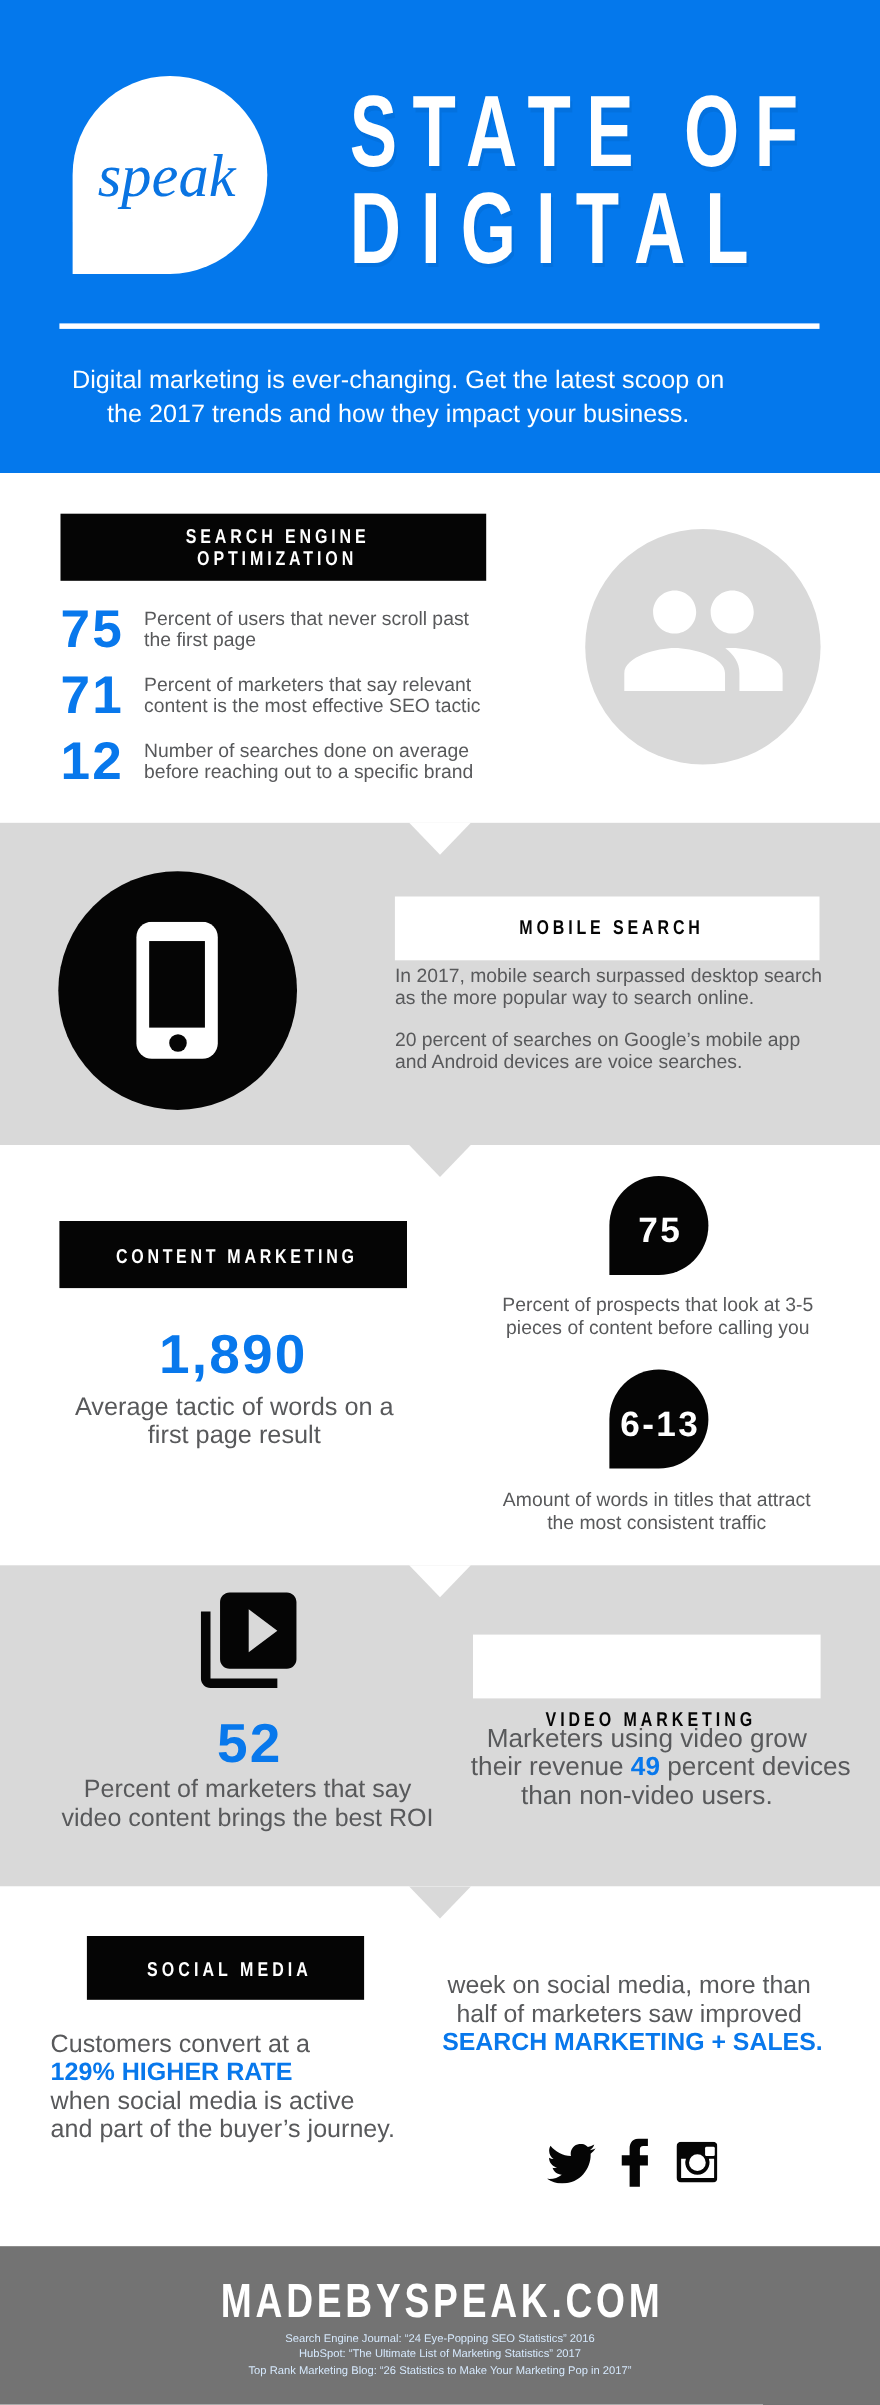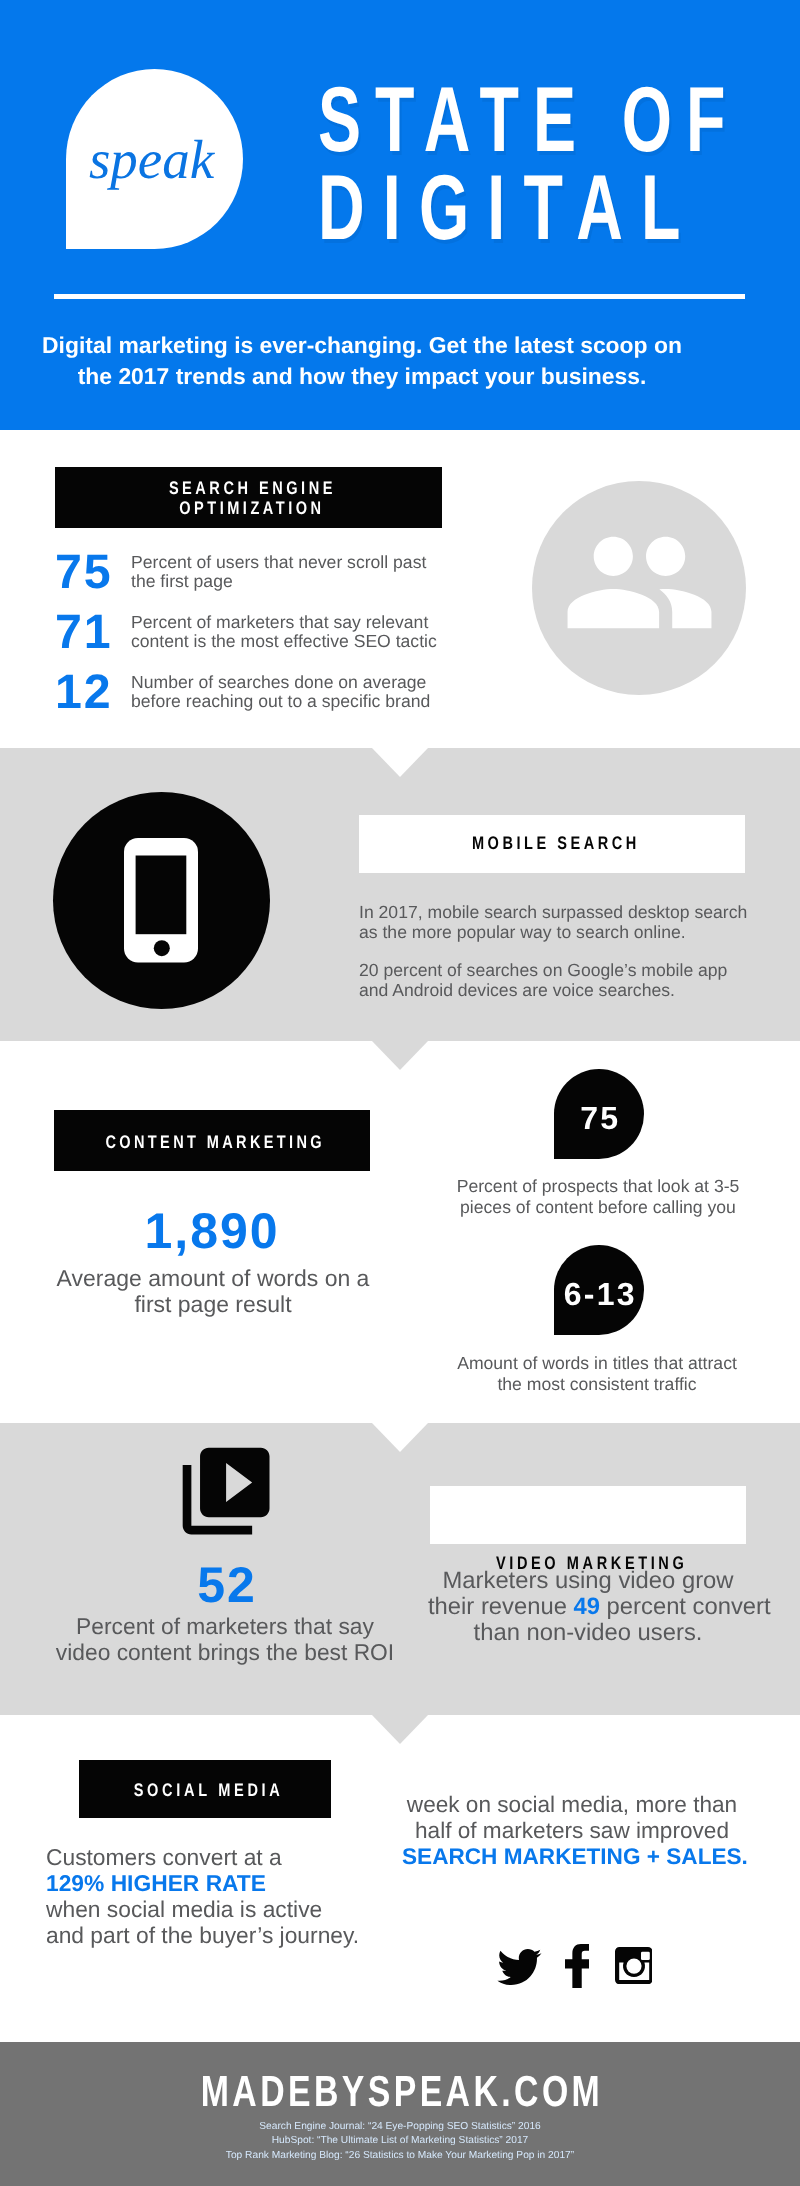--- a/index.html
+++ b/index.html
@@ -25,21 +25,21 @@
     font-family:"Liberation Serif", serif; font-style:italic; font-weight:400;
     font-size:55px; line-height:1; color:#0A74E2; letter-spacing:0px; }
   #title { position:absolute; left:318px; top:0px; width:460px; }
   #title .tl { font-weight:700; font-size:92.2px; line-height:1; color:#fff;
      text-shadow:3px 4px 0px rgba(0,0,0,0.055); white-space:nowrap;
      transform:scaleX(0.70); transform-origin:left top; position:absolute; left:0; }
   #title .tl1 { letter-spacing:20px; top:74px; }
   #title .tl2 { letter-spacing:26px; top:162px; }
   #divider { position:absolute; left:54px; top:294px; width:691px; height:5px; background:#fff; }
   #subtitle { position:absolute; left:0; top:330px; width:724px; text-align:center;
-     color:#fff; font-size:22.9px; line-height:31px; font-weight:700; }
+     color:#fff; font-size:22.9px; line-height:31px; font-weight:400; }
   .blackbar { position:absolute; background:#050505; }
   .whitebar { position:absolute; background:#FFFFFF; }
   .barlabel { position:absolute; left:0; width:100%; text-align:center;
      font-weight:700; color:#fff; white-space:nowrap; font-size:18.2px; line-height:1;
      letter-spacing:4.4px; }
   .barlabel > span { display:inline-block; transform:scaleX(0.80); transform-origin:center; margin-right:-4.4px; margin-left:3px; }
   .barlabel.dark > span { color:#fff; }
   .barlabel.light > span { color:#050505; }
 
   
@@ -57,21 +57,21 @@
      border-right:28.5px solid transparent; }
 
   
   #mobile { top:748px; height:293px; background:#D9D9D9; }
   #mobile .notch { top:0; border-top:29px solid #fff; }
   #mobile-circle { position:absolute; left:53px; top:44px; width:217px; height:217px;
      background:#050505; border-radius:50%; }
   #mobile-phone { position:absolute; left:121px; top:90px; width:80px; height:130px; }
   #mobile-bar { left:359px; top:67px; width:386px; height:58px; }
   #mobile-bar .barlabel { top:19px; }
-  #mobile-body { position:absolute; left:359px; top:155px; width:400px;
+  #mobile-body { position:absolute; left:359px; top:130px; width:400px;
      color:#58595B; font-size:17.6px; line-height:19.9px; font-weight:400; white-space:nowrap; }
   #mobile-body p + p { margin-top:18.3px; }
 
   
   #content { top:1041px; height:382px; background:#fff; }
   #content .notch { top:0; border-top:29px solid #D9D9D9; }
   #cm-bar { left:54px; top:69px; width:316px; height:61px; }
   #cm-bar .barlabel { top:23px; letter-spacing:4.2px; }
   #cm-bar .barlabel > span { margin-right:-4.2px; }
   #cm-big { position:absolute; left:54px; top:165px; width:316px; text-align:center;
@@ -201,21 +201,21 @@
     </div>
   </div>
 
   <div class="sec" id="content">
     <div class="notch"></div>
     <div class="blackbar" id="cm-bar">
       <div class="barlabel dark"><span>CONTENT MARKETING</span></div>
     </div>
     <div id="cm-big">1,890</div>
     <div id="cm-cap">
-      <div>Average amount of words on a</div>
+      <div>Average tactic of words on a</div>
       <div>first page result</div>
     </div>
 
     <div class="bubble" style="left:553.9px; top:27.9px">
       <div class="bnum" style="top:33.1px">75</div>
     </div>
     <div class="bcap" style="left:454px; top:135px; width:288px">
       <div>Percent of prospects that look at 3-5</div>
       <div>pieces of content before calling you</div>
     </div>
@@ -237,21 +237,21 @@
     <div id="video-big">52</div>
     <div id="video-cap">
       <div>Percent of marketers that say</div>
       <div>video content brings the best ROI</div>
     </div>
     <div class="whitebar" id="video-bar">
       <div class="barlabel light"><span>VIDEO MARKETING</span></div>
     </div>
     <div id="video-body">
       <div>Marketers using video grow</div>
-      <div><span>their revenue </span><b>49</b><span> percent convert</span></div>
+      <div><span>their revenue </span><b>49</b><span> percent devices</span></div>
       <div>than non-video users.</div>
     </div>
   </div>
 
   <div class="sec" id="social">
     <div class="notch"></div>
     <div class="blackbar" id="sm-bar">
       <div class="barlabel dark"><span>SOCIAL MEDIA</span></div>
     </div>
     <div id="sm-left">

